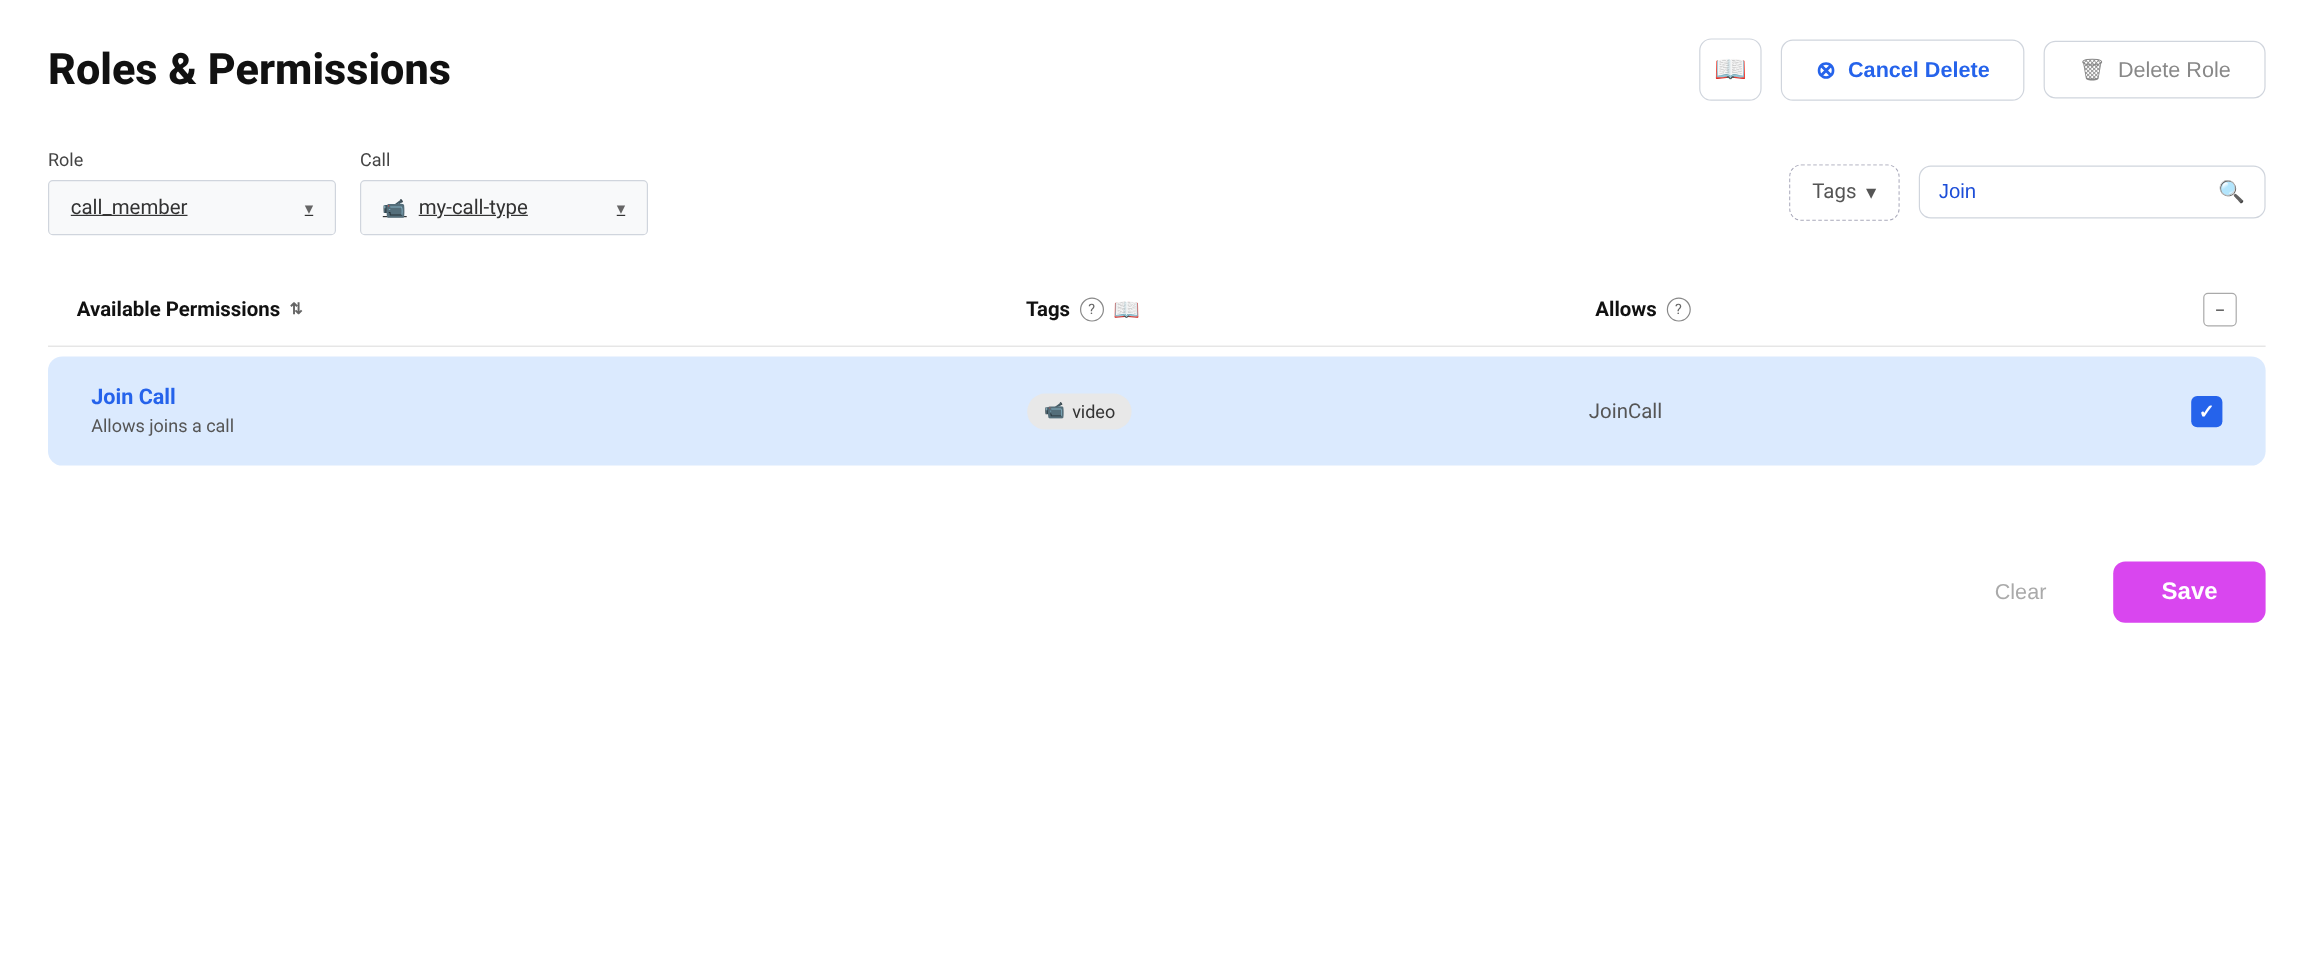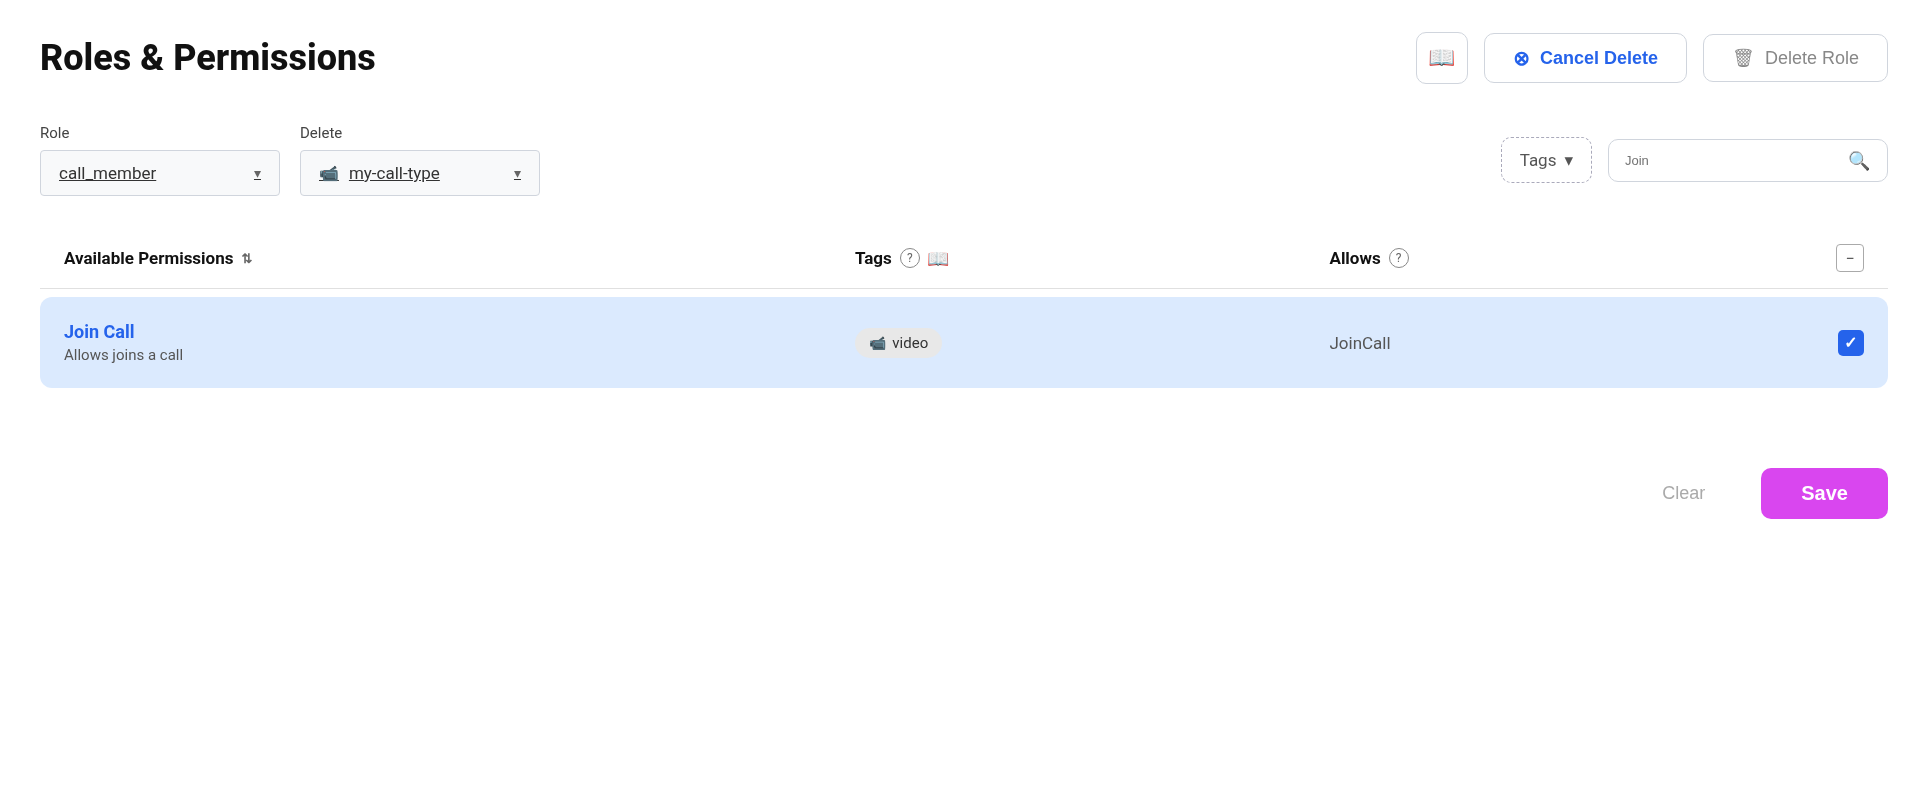--- a/index.html
+++ b/index.html
@@ -150,22 +150,22 @@
       border-radius: 10px;
       padding: 10px 16px;
       background: #fff;
       min-width: 280px;
       gap: 12px;
     }
 
     .search-box input {
       border: none;
       outline: none;
-      font-size: 13px;
-      color: #737373;
+      font-size: 17px;
+      color: #1d4ed8;
       background: transparent;
       flex: 1;
     }
 
     .search-icon {
       color: #888;
       font-size: 18px;
     }
 
     .table-header {
@@ -221,21 +221,21 @@
       cursor: pointer;
       font-size: 16px;
       color: #555;
       margin-left: auto;
     }
 
     .permission-row {
       display: grid;
       grid-template-columns: 2fr 1.2fr 1.2fr 60px;
       align-items: center;
-      padding: 24px 24px;
+      padding: 24px 36px;
       background: #dbeafe;
       border-radius: 12px;
       margin-top: 8px;
     }
 
     .permission-name {
       font-size: 18px;
       font-weight: 700;
       color: #2563eb;
       margin-bottom: 4px;
@@ -336,21 +336,21 @@
 <div class="controls-row">
   <div class="field-group">
     <span class="field-label">Role</span>
     <div class="select-box">
       <span>call_member</span>
       <span class="chevron">▾</span>
     </div>
   </div>
 
   <div class="field-group">
-    <span class="field-label">Delete</span>
+    <span class="field-label">Call</span>
     <div class="select-box">
       <div class="scope-select">
         <span class="scope-icon">📹</span>
         <span>my-call-type</span>
       </div>
       <span class="chevron">▾</span>
     </div>
   </div>
 
   <div class="spacer"></div>

